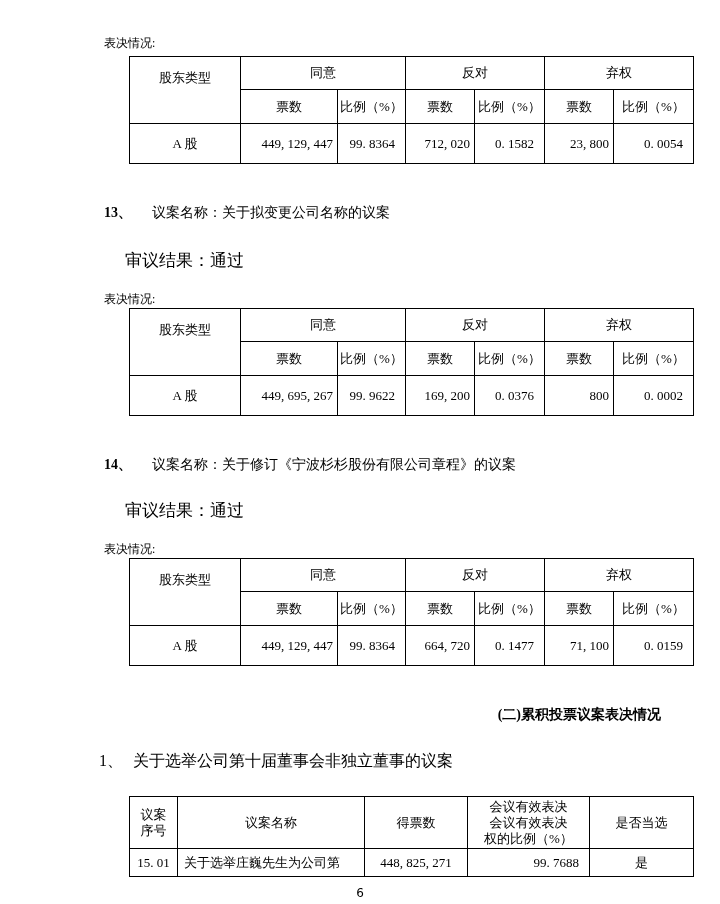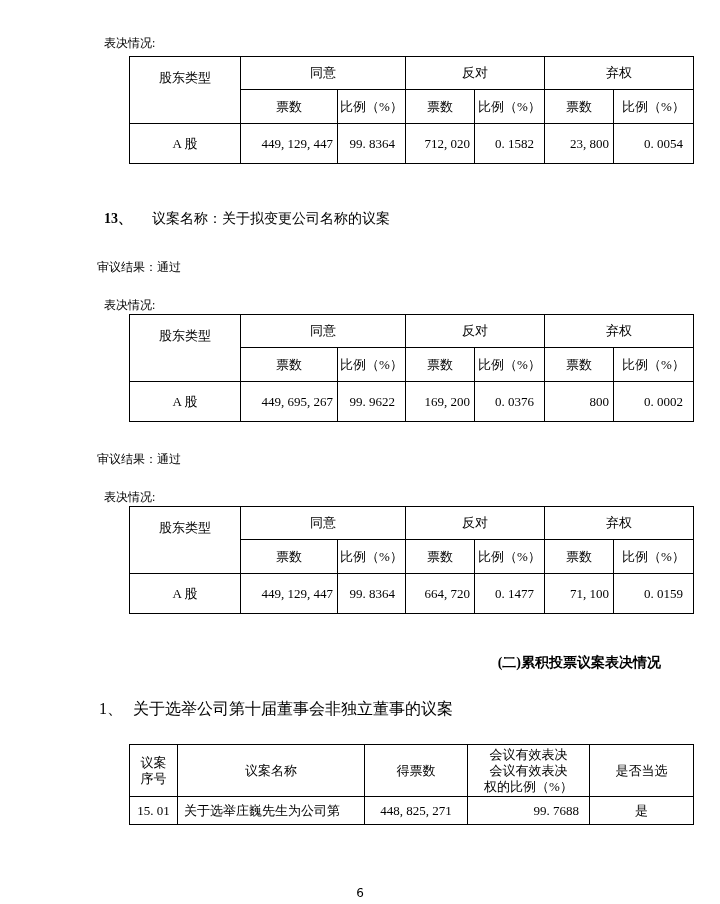--- a/index.html
+++ b/index.html
@@ -17,24 +17,24 @@
     padding: 34px 59px 0 97px;
   }
   .label {
     font-size: 12px; line-height: 18px;
     margin-left: 7px;
   }
   .item {
     font-size: 14px; line-height: 18px;
     margin-left: 7px; margin-top: 40px;
   }
-  .item-num { font-weight: bold; display: inline-block; width: 48px; margin-top: 6px; }
+  .item-num { font-weight: bold; display: inline-block; width: 48px; }
   .result {
-    font-size: 12px; line-height: 18px;
-    margin-top: 30px;
+    font-size: 17px; line-height: 18px;
+    margin-left: 28px; margin-top: 30px;
   }
   .result2 { margin-top: 28px; }
   .label-mid { margin-top: 20px; }
   .sec-head {
     font-size: 14px; line-height: 18px; font-weight: bold;
     margin-left: 2px; margin-top: 40px; text-align: right;
   }
   .sec-num { display: inline-block; width: 58px; font-weight: bold; }
   .sub-item {
     font-size: 16px; line-height: 18px;
@@ -160,20 +160,23 @@
       <td class="num">449, 695, 267</td>
       <td class="pct">99. 9622</td>
       <td class="num">169, 200</td>
       <td class="pct">0. 0376</td>
       <td class="num">800</td>
       <td class="pct">0. 0002</td>
     </tr>
   </tbody>
     </table>
 
+  <p class="item">
+    <span class="item-num">14、</span><span>议案名称：关于修订《宁波杉杉股份有限公司章程》的议案</span>
+  </p>
   <p class="result result2">审议结果：通过</p>
   <p class="label label-mid">表决情况:</p>
 
   <table class="vote-table tight">
     <colgroup>
         <col style="width:111px">
         <col style="width:97px">
         <col style="width:68px">
         <col style="width:69px">
         <col style="width:70px">

